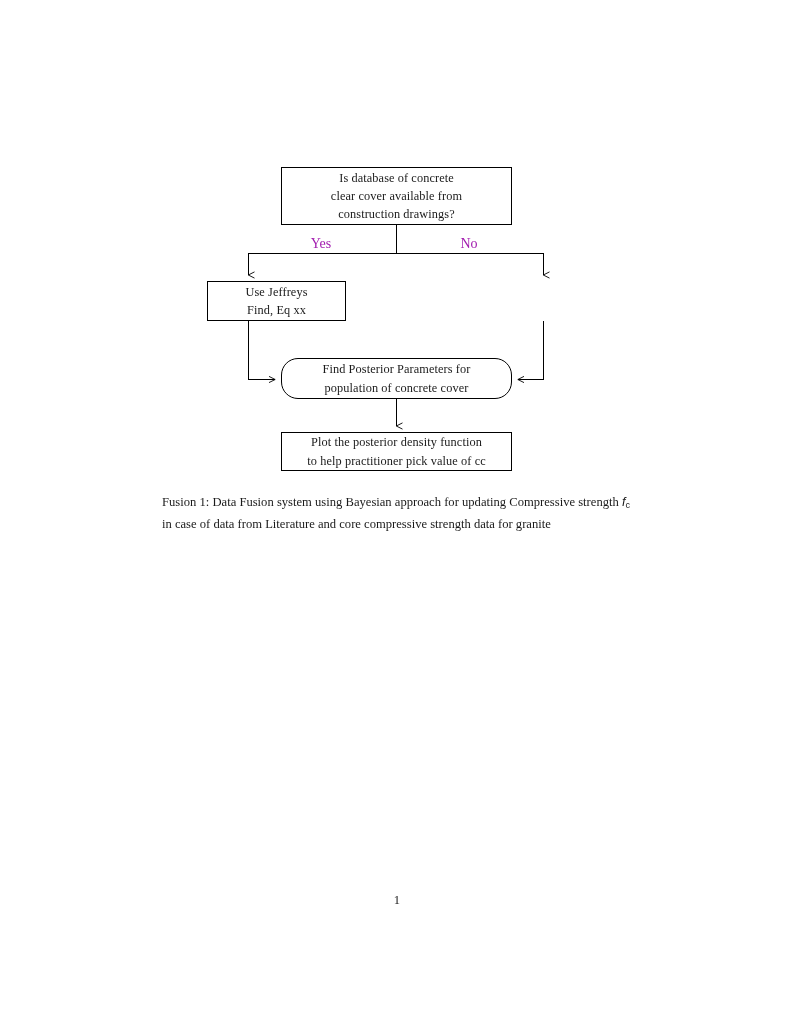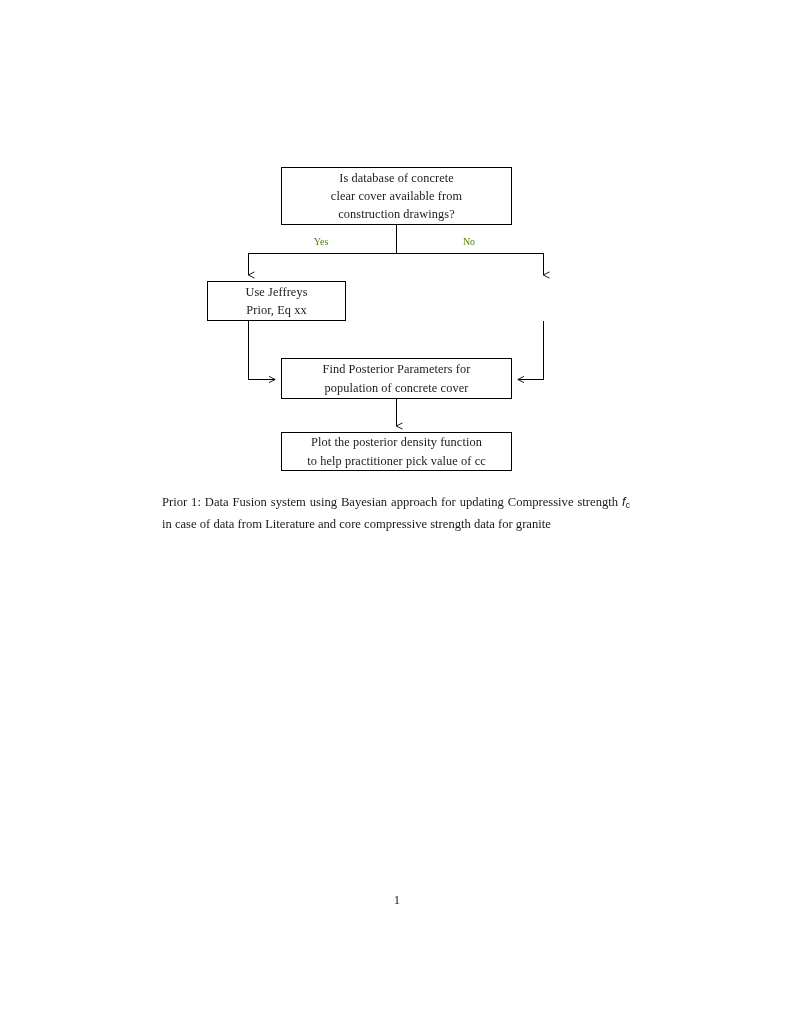--- a/index.html
+++ b/index.html
@@ -51,28 +51,28 @@
   }
   .fc-box .ln {
     display: block;
     white-space: nowrap;
   }
 
   
   #node-decision   { left: 281px; top: 167px; width: 231px; height: 58px; }
   #node-jeffreys   { left: 179px; top: 281px; width: 139px; height: 40px; margin-left: 28px; }
   #node-conjugate  { left: 474px; top: 281px; width: 140px; height: 40px; }
-  #node-posterior  { left: 281px; top: 358px; width: 231px; height: 41px; }
+  #node-posterior  { left: 281px; top: 358px; width: 231px; height: 41px; border-radius: 17px; }
   #node-plot       { left: 281px; top: 432px; width: 231px; height: 39px; text-align: right; }
 
   .edge-label {
     position: absolute;
-    font-size: 10px;
+    font-size: 14px;
     line-height: 1;
-    color: #4d7c0f;
+    color: #a21caf;
     white-space: nowrap;
     transform: translateX(-50%);
   }
   #label-yes { left: 321px; top: 237px; }
   #label-no  { left: 469px; top: 237px; text-align: right; }
 
   
   #caption {
     position: absolute;
     left: 162px;
@@ -149,32 +149,32 @@
       <span class="ln">Is database of concrete</span>
       <span class="ln">clear cover available from</span>
       <span class="ln">construction drawings?</span>
     </div>
 
     <div class="edge-label" id="label-yes">Yes</div>
     <div class="edge-label" id="label-no">No</div>
 
     <div class="fc-box" id="node-jeffreys">
       <span class="ln">Use Jeffreys</span>
-      <span class="ln">Prior, Eq xx</span>
+      <span class="ln">Find, Eq xx</span>
     </div>
 
 
     <div class="fc-box" id="node-posterior">
       <span class="ln">Find Posterior Parameters for</span>
       <span class="ln">population of concrete cover</span>
     </div>
 
     <div class="fc-box" id="node-plot">
       <span class="ln">Plot the posterior density function</span>
       <span class="ln">to help practitioner pick value of cc</span>
     </div>
   </div>
 
-  <div id="caption"><span>Prior 1:</span><span> Data Fusion system using Bayesian approach for updating Compressive strength </span><span class="mathvar"><span>f</span><sub>c</sub></span><span> in case of data from Literature and core compressive strength data for granite</span></div>
+  <div id="caption"><span>Fusion 1:</span><span> Data Fusion system using Bayesian approach for updating Compressive strength </span><span class="mathvar"><span>f</span><sub>c</sub></span><span> in case of data from Literature and core compressive strength data for granite</span></div>
 
   <div id="folio">1</div>
 
 </div>
 
 </body></html>

